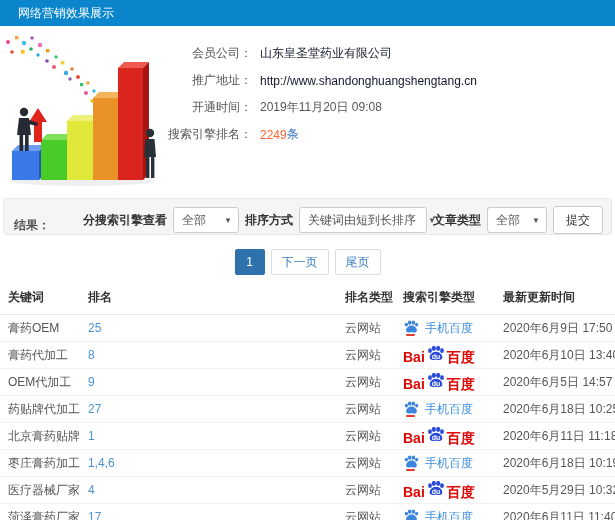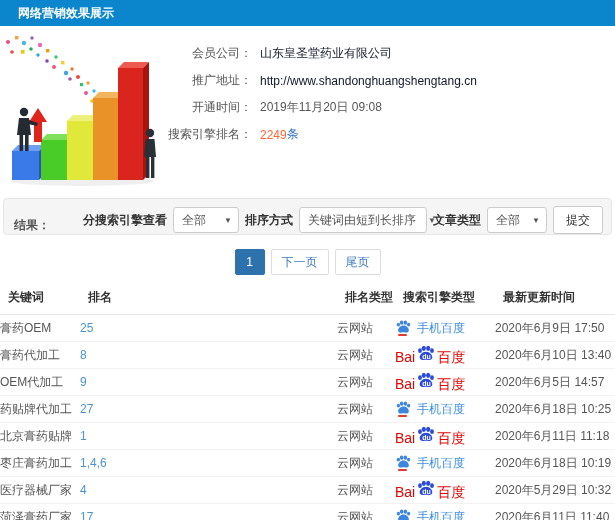--- a/index.html
+++ b/index.html
@@ -12,21 +12,21 @@
   }
 
   
   .topbar {
     height: 26px;
     background: #0b85cc;
     color: #fff;
     display: flex;
     align-items: center;
     padding: 0 18px;
-    font-weight: bold;
+    font-weight: normal;
     font-size: 12px;
   }
 
   
   .info { display: flex; padding: 4px 0 2px; }
   .illustration { width: 162px; height: 162px; flex: none; }
   .info-list { flex: 1; padding-top: 10px; }
   .info-row { display: flex; align-items: center; height: 27px; }
   .ilabel { width: 90px; flex: none; text-align: right; color: #555; }
   .ival { margin-left: 8px; }
@@ -97,21 +97,21 @@
   th {
     text-align: left;
     font-weight: bold;
     color: #333;
     font-size: 12px;
     padding: 8px 0 8px 8px;
     border-bottom: 1px solid #e8e8e8;
     white-space: nowrap;
   }
   td {
-    padding: 0 0 0 0;
+    padding: 0 0 0 8px;
     height: 27px;
     border-bottom: 1px solid #f2f2f2;
     color: #555;
     white-space: nowrap;
     overflow: hidden;
   }
   td.rank a { color: #4b94d4; text-decoration: none; }
 
   
   .engine { display: flex; align-items: flex-start; }
@@ -120,21 +120,21 @@
   .pawbox svg { width: 17px; height: 14px; fill: #3d86e0; display: block; }
   .pawbox::after {
     content: "";
     position: absolute;
     left: 3px; bottom: 0;
     width: 9px; height: 2px;
     background: #e23a2e;
     border-radius: 1px;
   }
   .baidu-part { display: flex; align-items: flex-end; cursor: pointer; }
-  .bai, .btxt { color: #de0704; font-size: 14px; font-weight: normal; line-height: 16px; }
+  .bai, .btxt { color: #de0704; font-size: 14px; font-weight: bold; line-height: 16px; }
   .paw-wrap { position: relative; width: 20px; height: 19px; margin: 0 1px 1px 1px; flex: none; }
   .paw-wrap svg { width: 20px; height: 17px; fill: #2b4bd8; display: block; }
   .du {
     position: absolute; left: 6px; top: 8px;
     color: #fff; font-size: 7px; font-weight: bold; font-style: normal;
   }
 </style>
 </head>
 <body>
 

